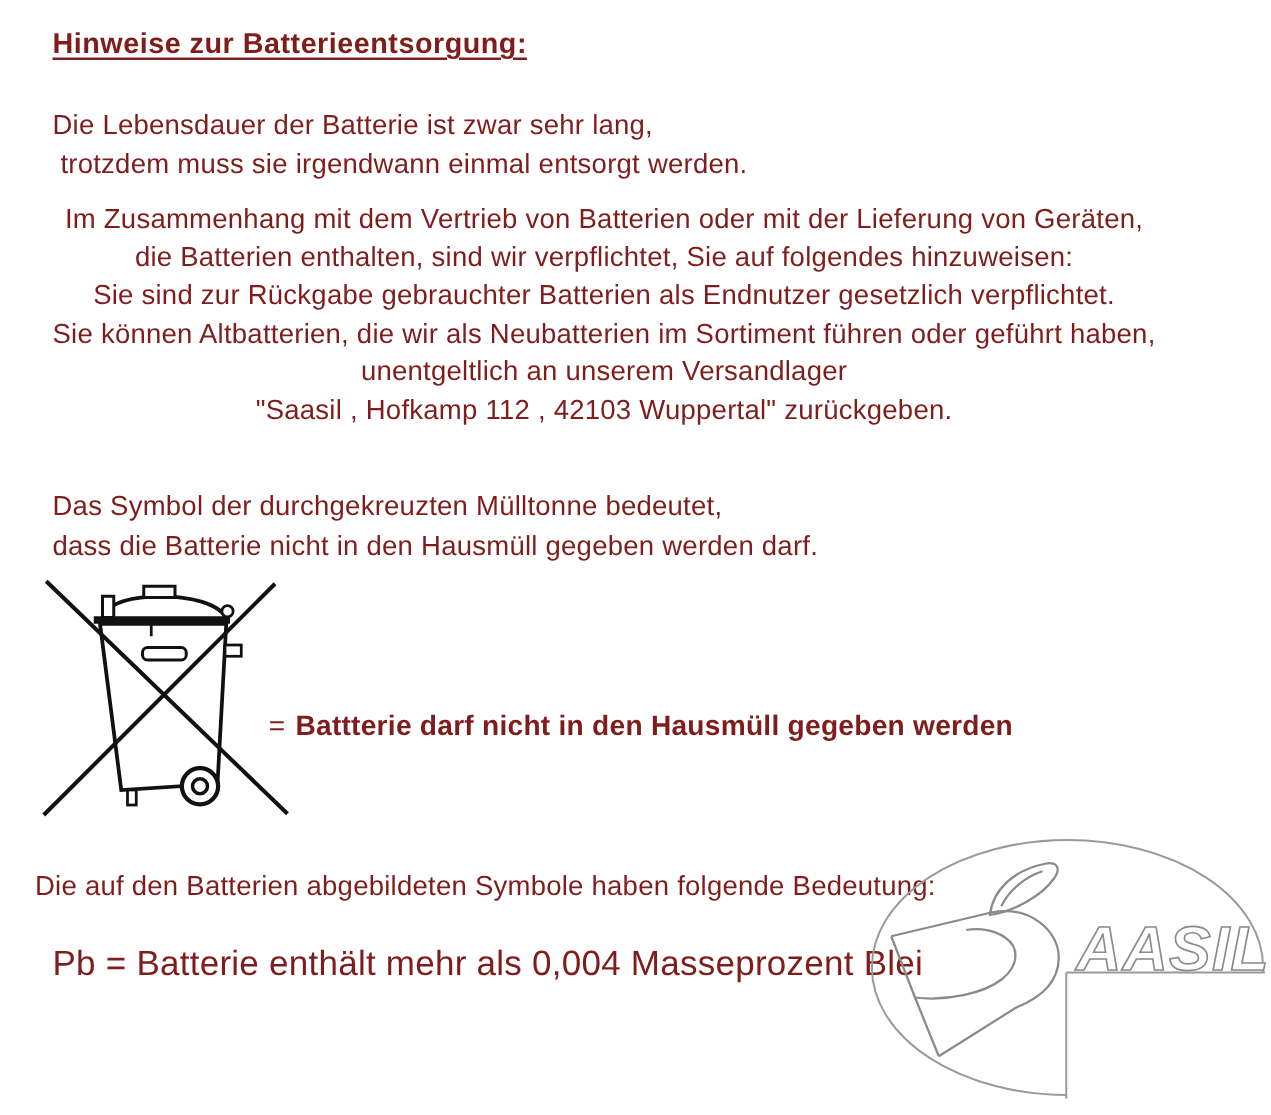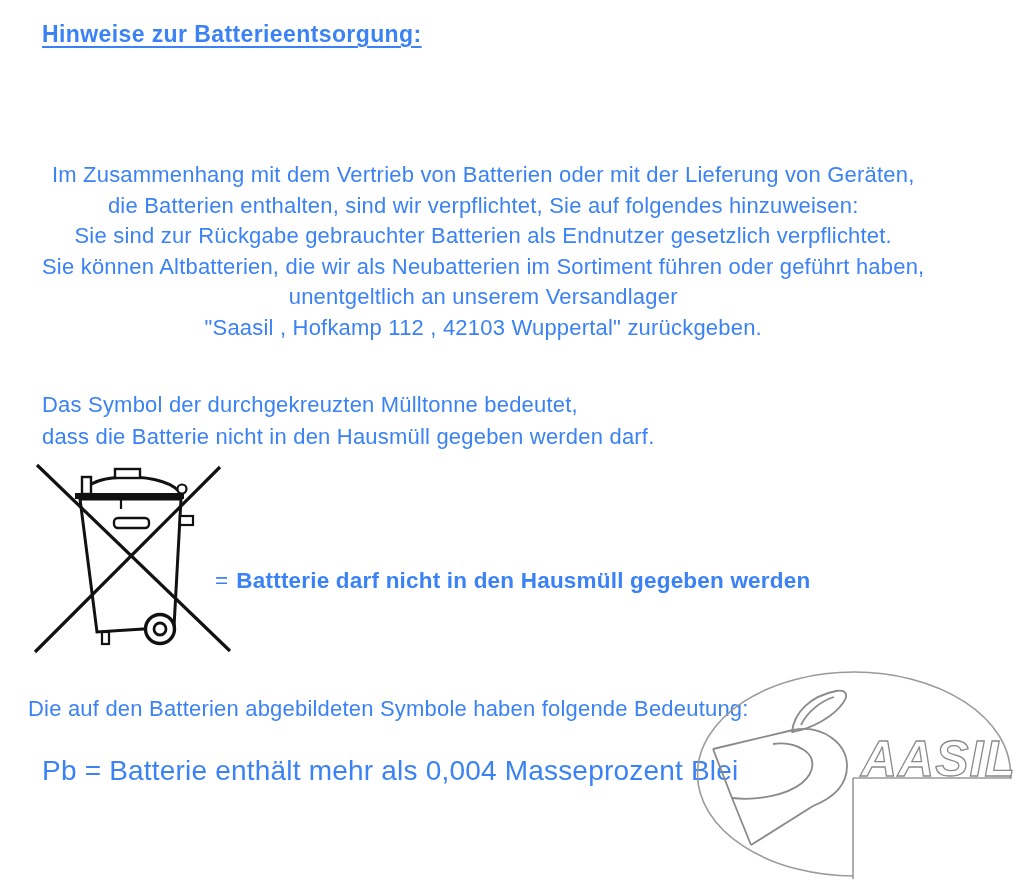--- a/index.html
+++ b/index.html
@@ -1,21 +1,21 @@
 <!DOCTYPE html>
 <html><head>
 <meta charset="utf-8">
 <style>
   html,body{margin:0;padding:0;background:#fff;}
   .page{
     position:relative;
     width:1017px;height:892px;
     background:#ffffff;
     font-family:"Liberation Sans", sans-serif;
-    color:#3b82f6;
+    color:#7f1d1d;
     overflow:hidden;
   }
   .abs{position:absolute;}
   .title{
     left:42px;top:21px;
     font-size:23px;font-weight:700;letter-spacing:0.4px;
     text-decoration:underline;
     text-decoration-thickness:2px;
     text-underline-offset:4px;
   }
@@ -40,20 +40,22 @@
   .bin-icon{left:28px;top:455px;}
   .logo{left:694px;top:666px;pointer-events:none;}
 </style>
 </head>
 <body>
 
 <div class="page">
 
   <div class="abs title">Hinweise zur Batterieentsorgung:</div>
 
+  <div class="abs body-text p-lifespan">Die Lebensdauer der Batterie ist zwar sehr lang,
+ trotzdem muss sie irgendwann einmal entsorgt werden.</div>
 
   <div class="abs body-text p-obligation">Im Zusammenhang mit dem Vertrieb von Batterien oder mit der Lieferung von Geräten,
 die Batterien enthalten, sind wir verpflichtet, Sie auf folgendes hinzuweisen:
 Sie sind zur Rückgabe gebrauchter Batterien als Endnutzer gesetzlich verpflichtet.
 Sie können Altbatterien, die wir als Neubatterien im Sortiment führen oder geführt haben,
 unentgeltlich an unserem Versandlager
 "Saasil , Hofkamp 112 , 42103 Wuppertal" zurückgeben.</div>
 
   <div class="abs body-text p-symbol-intro">Das Symbol der durchgekreuzten Mülltonne bedeutet,
 dass die Batterie nicht in den Hausmüll gegeben werden darf.</div>

